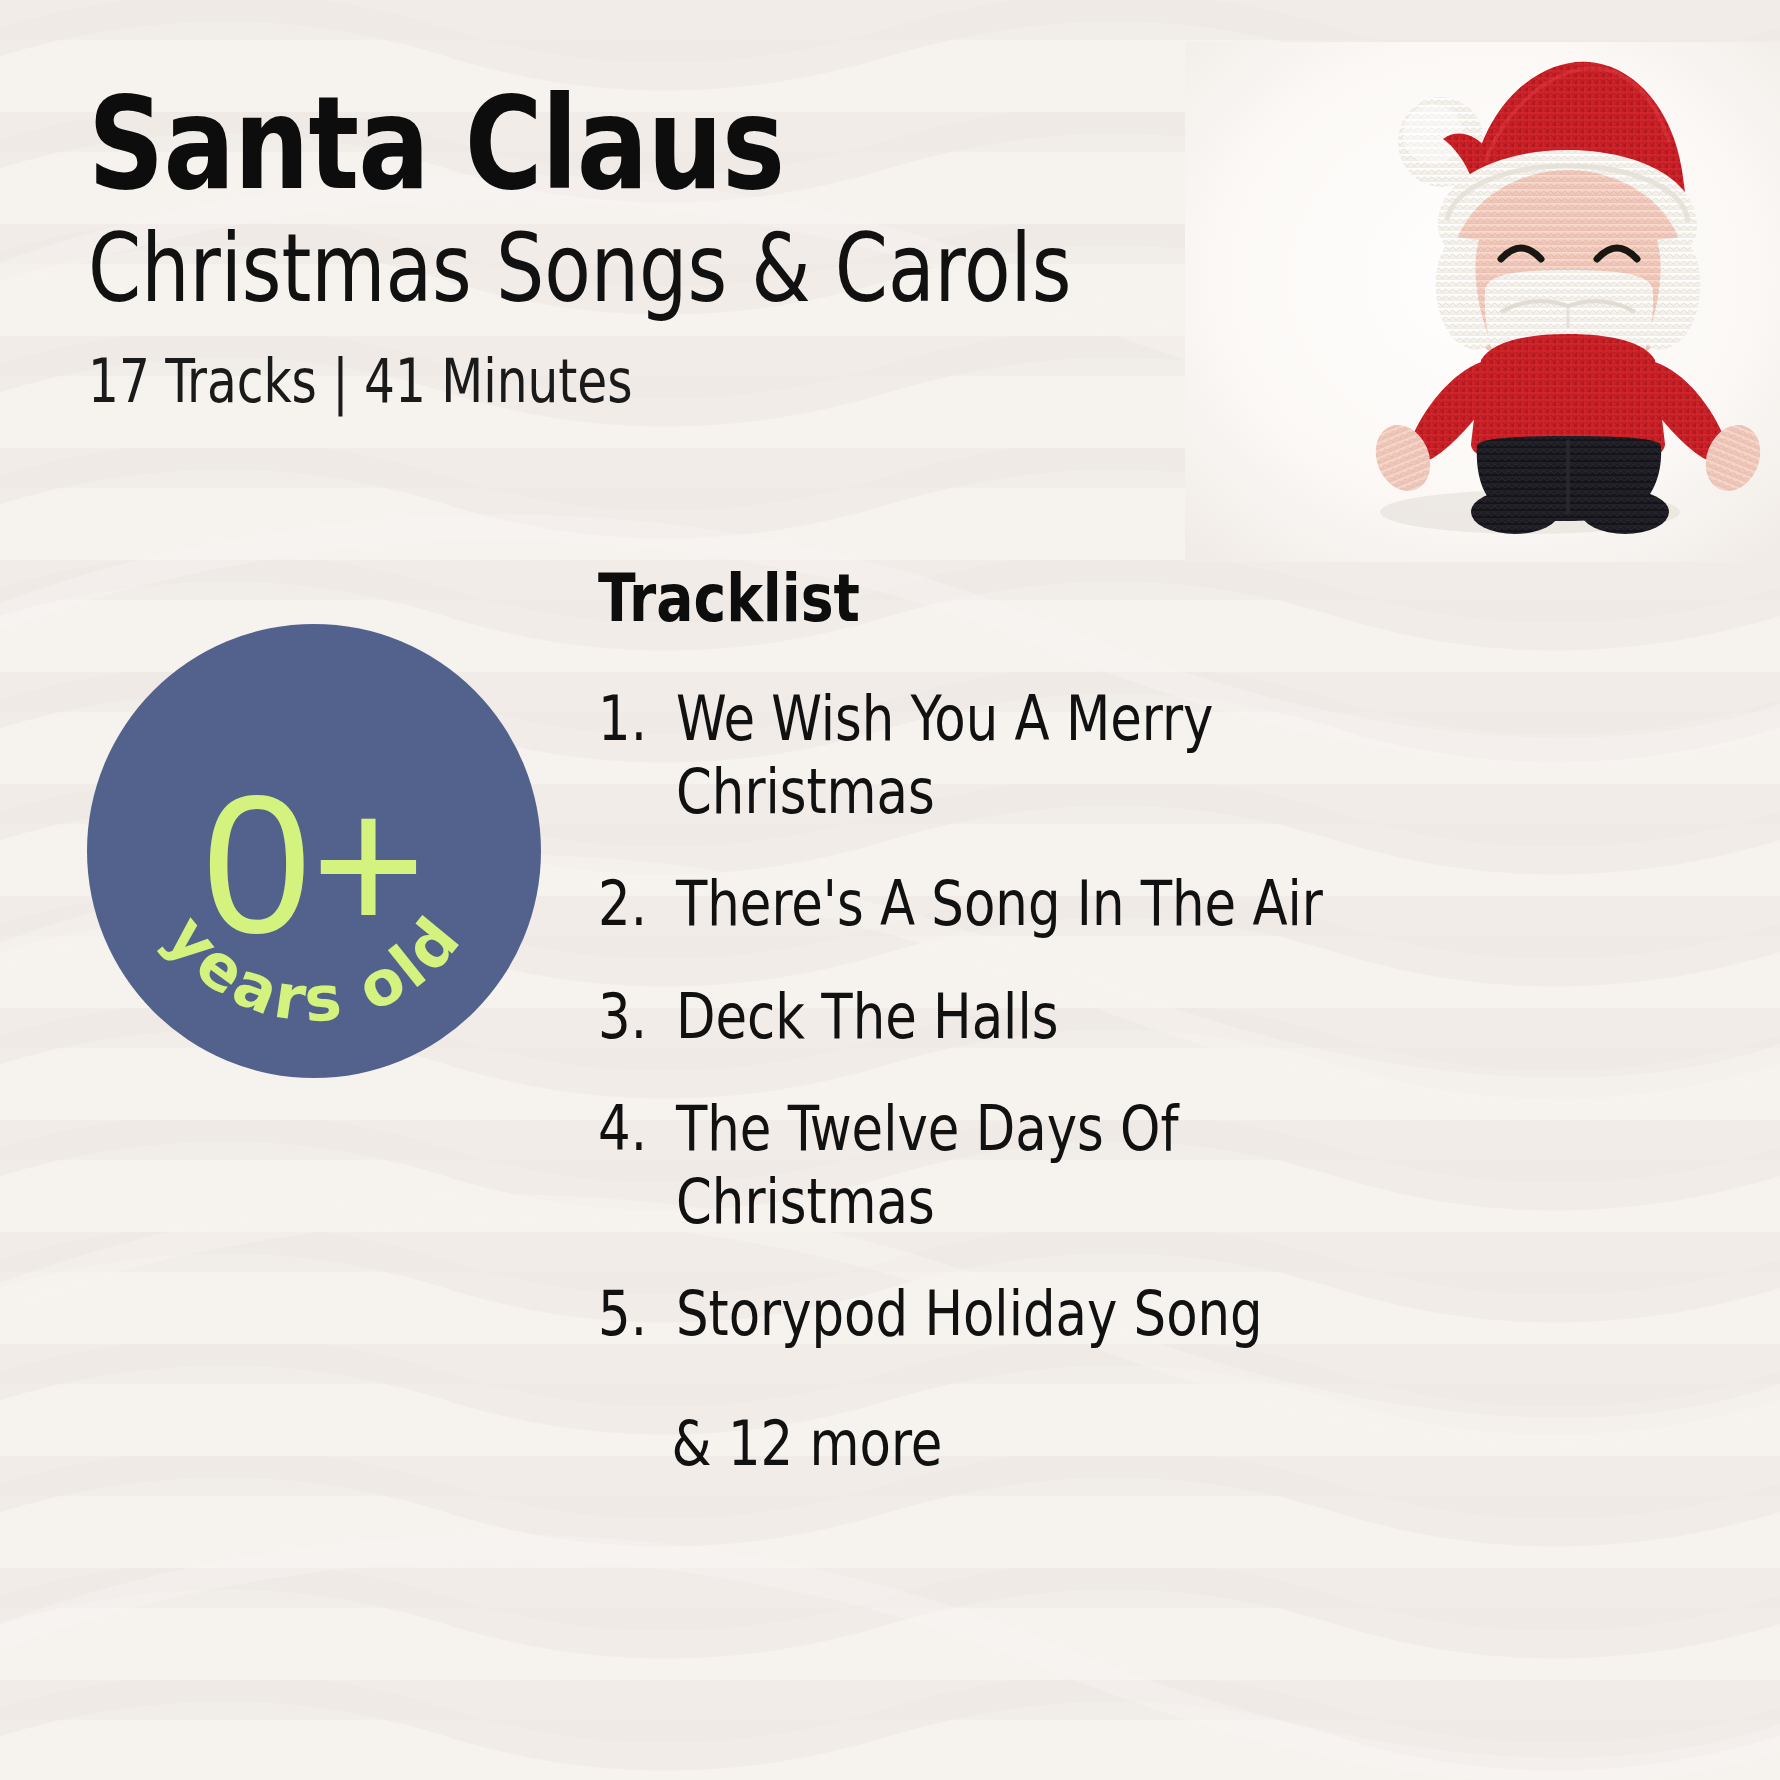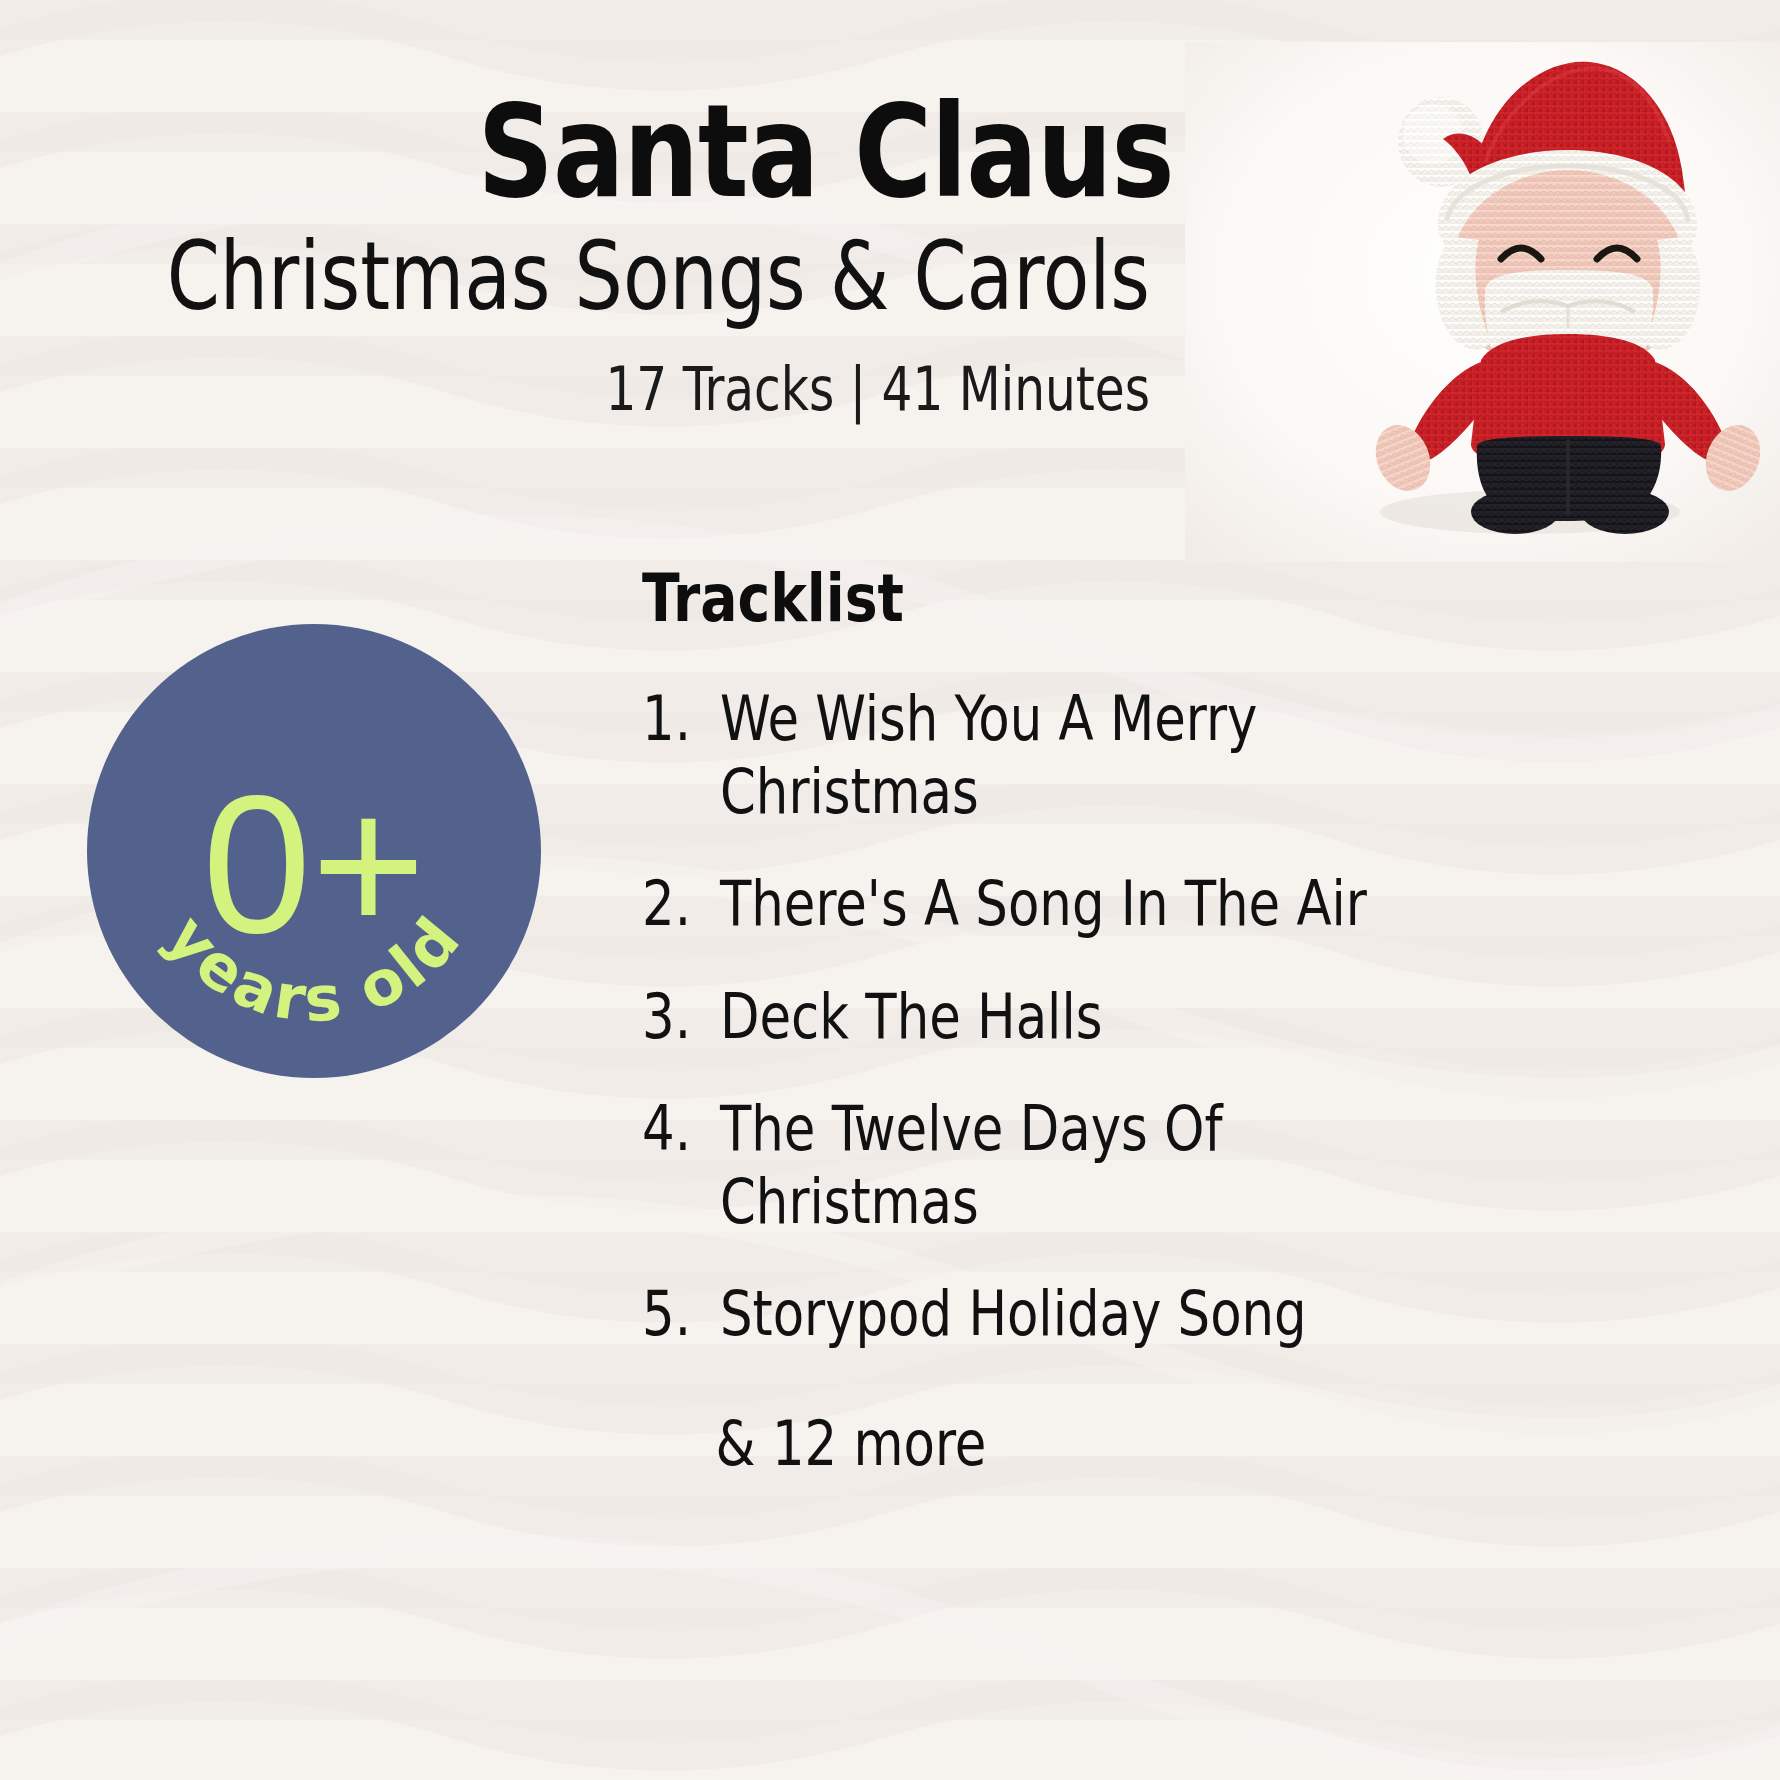--- a/index.html
+++ b/index.html
@@ -13,23 +13,22 @@
 
   
   #bg-waves{
     position:absolute; inset:0; z-index:0;
     background:#F1ECE8;
   }
   #bg-waves svg{ display:block; width:1780px; height:1780px; }
 
   
   .header{
-    position:absolute; left:88px; top:88px; z-index:3;
+    position:absolute; left:88px; top:80px; z-index:3;
     width:1180px;
-    text-align:right;
   }
   .title{
     font-family:"Liberation Sans Narrow","DejaVu Sans Condensed","Liberation Sans",sans-serif;
     font-weight:700;
     font-size:128px;
     line-height:1.0;
     letter-spacing:-1px;
     color:#0D0D0D;
     transform:scaleX(0.92);
     transform-origin:left center;
@@ -76,21 +75,20 @@
     z-index:4;
   }
   #age-badge svg{ display:block; }
 
   
   .tracklist{
     position:absolute;
     left:598px; top:560px;
     width:1000px;
     z-index:3;
-    margin-left:44px;
   }
   .tracklist-heading{
     font-family:"Liberation Sans Narrow","DejaVu Sans Condensed","Liberation Sans",sans-serif;
     font-weight:700;
     font-size:66px;
     letter-spacing:0px;
     color:#0D0D0D;
     transform:scaleX(0.93);
     transform-origin:left center;
     margin-bottom:46px;

